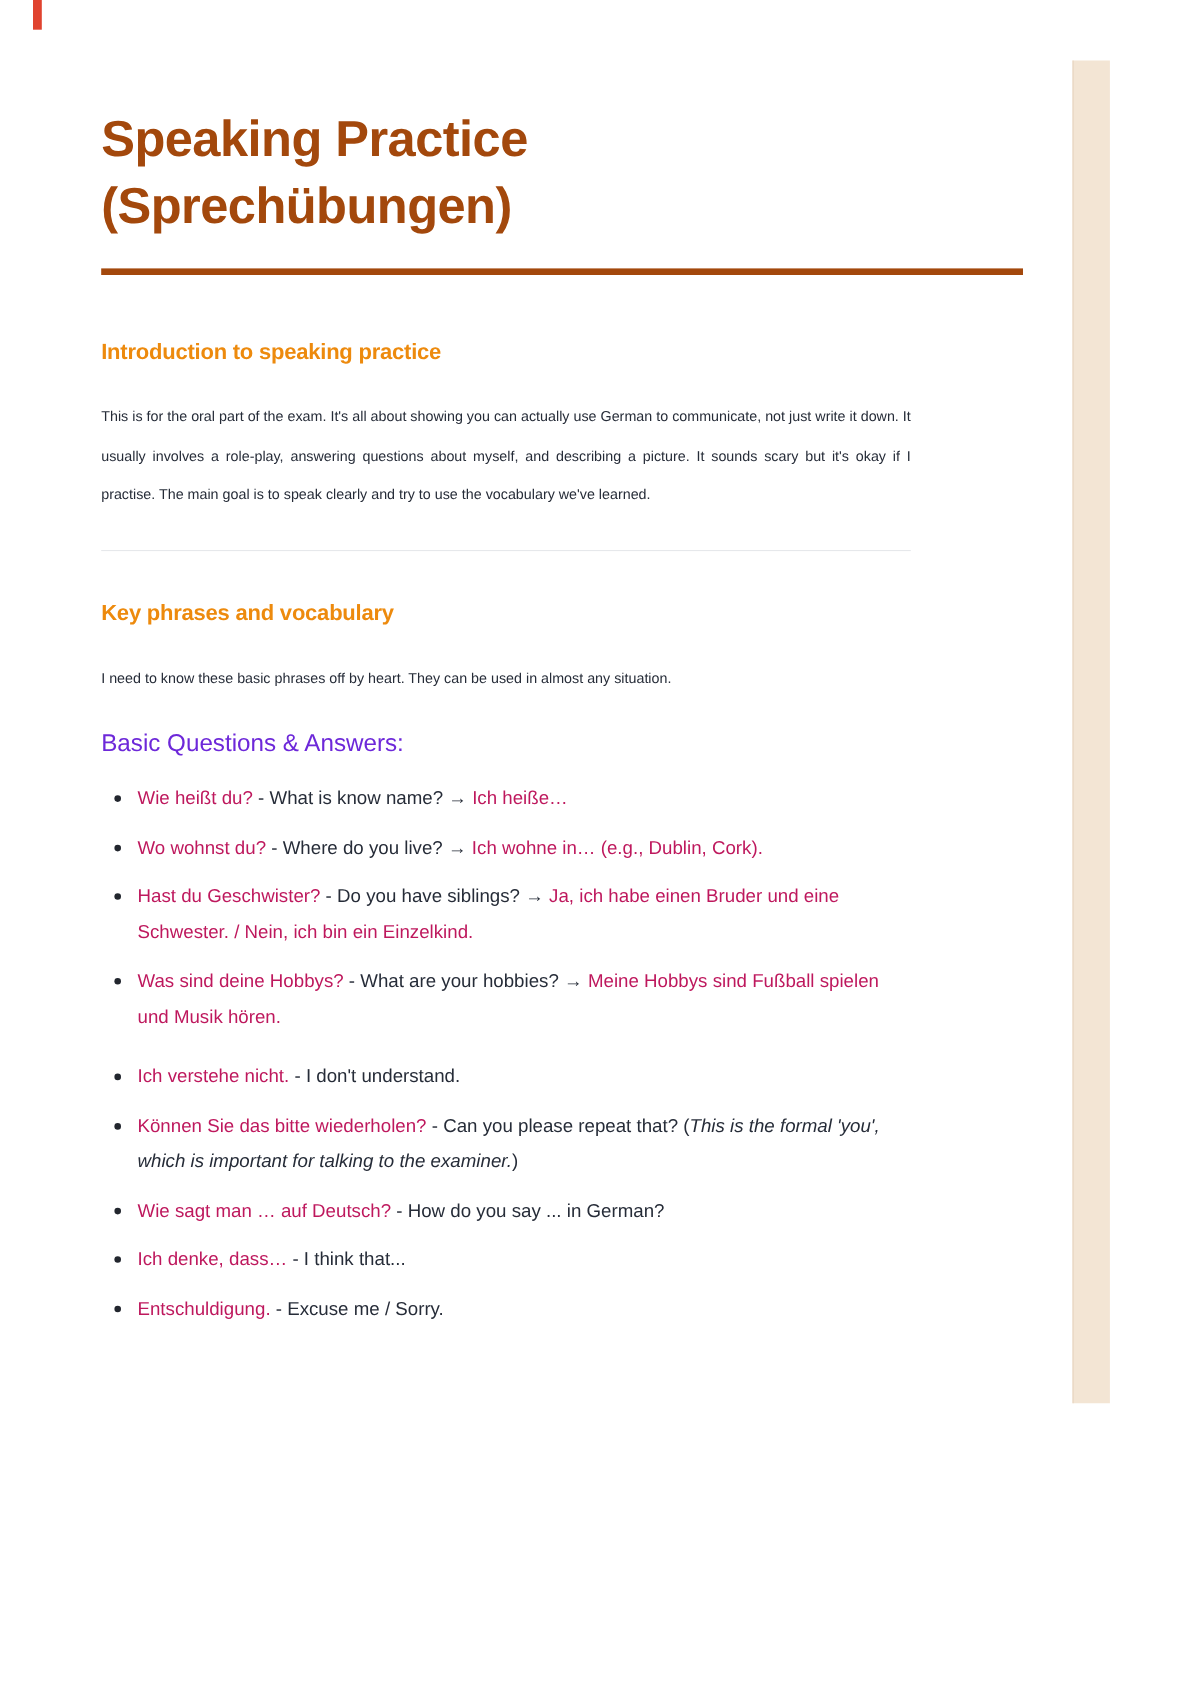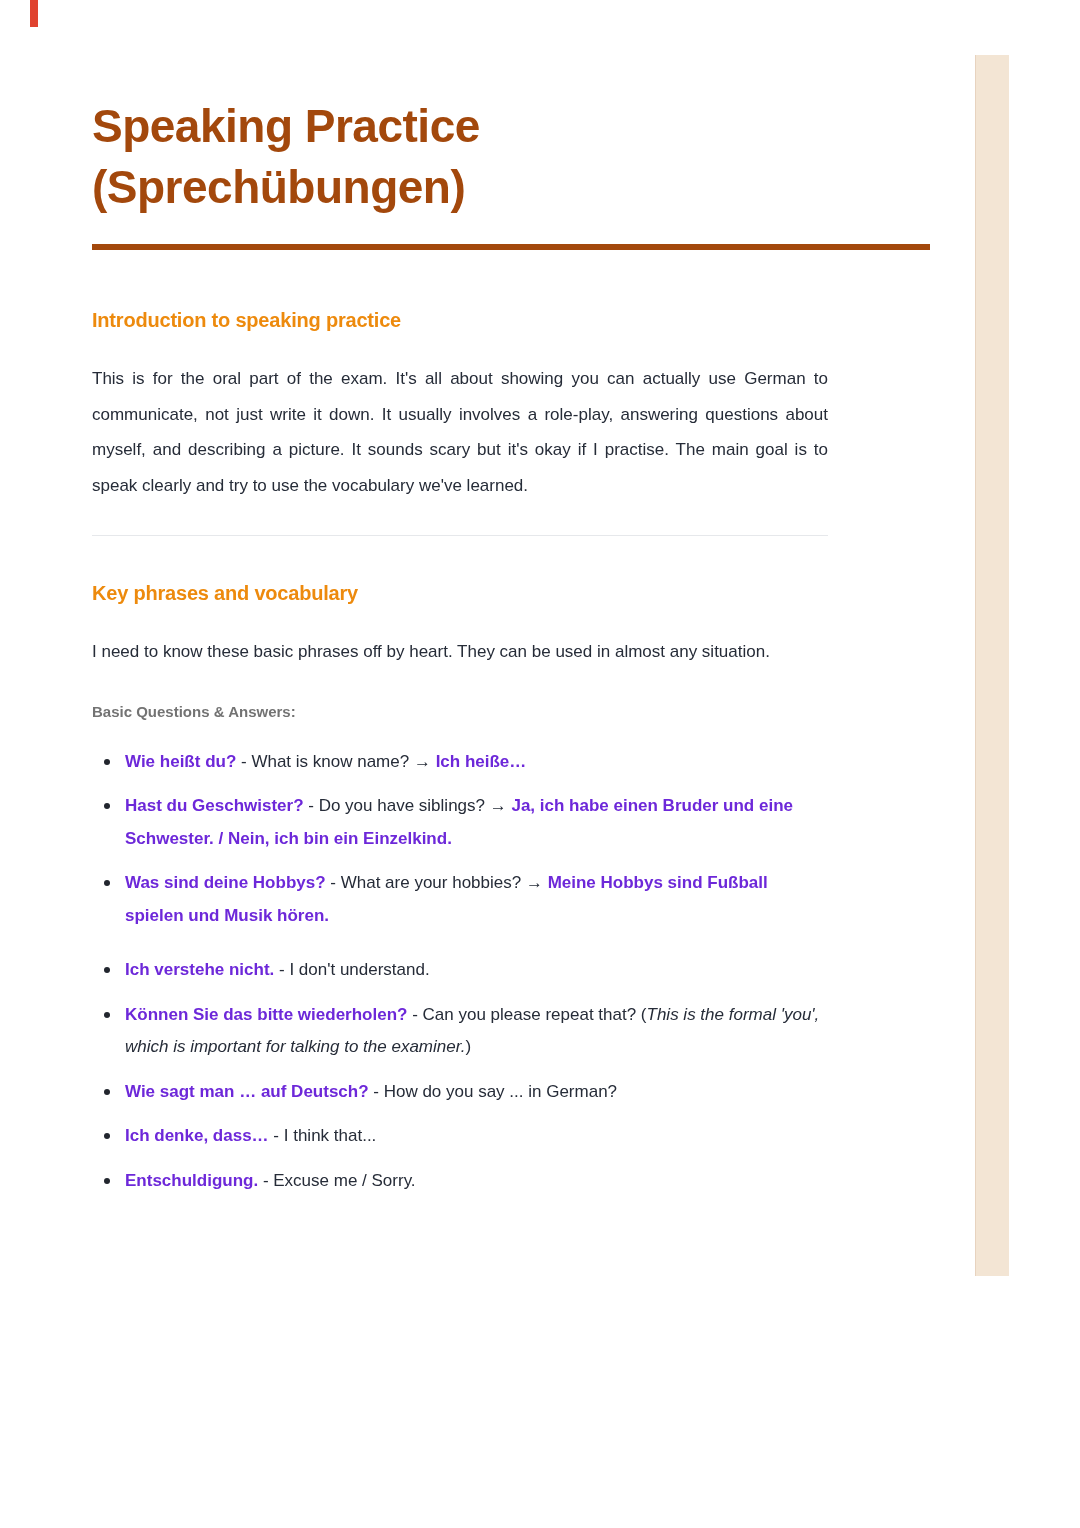--- a/index.html
+++ b/index.html
@@ -66,39 +66,39 @@
     line-height: 30px;
     font-weight: 700;
     color: #ed8a0d;
     letter-spacing: -0.2px;
   }
   h2.intro-heading { margin-top: 55px; }
   h2.key-heading   { margin-top: 42px; }
 
   p.body-text {
     margin: 26px 0 0 0;
-    font-size: 17px;
+    font-size: 13px;
     line-height: 35.5px;
     text-align: justify;
     color: #262c38;
   }
 
   .divider {
     margin: 32px 0 0 0;
     border: none;
     border-top: 1px solid #e6e8eb;
     width: 736px;
   }
 
   h3.sub-heading {
     margin: 30px 0 0 0;
-    font-size: 15px;
+    font-size: 22px;
     line-height: 24px;
-    font-weight: 700;
-    color: #737373;
+    font-weight: 400;
+    color: #6d28d9;
   }
 
   ul.list {
     margin: 22px 0 0 0;
     padding: 0;
     list-style: none;
   }
   ul.list li {
     position: relative;
     padding-left: 33px;
@@ -112,21 +112,21 @@
     position: absolute;
     left: 12px;
     top: 13px;
     width: 6px;
     height: 6px;
     border-radius: 50%;
     background: #22262e;
   }
   ul.list li:last-child { margin-bottom: 0; }
 
-  ul.list strong { font-weight: 700; color: #6d28d9; }
+  ul.list strong { font-weight: 400; color: #be185d; }
   ul.list .it { font-style: italic; }
 
   .footer-credit {
     position: absolute;
     top: 1440px;
     right: 66px;
     font-size: 13px;
     line-height: 16px;
     color: #a0a7b1;
     z-index: 2;
@@ -154,20 +154,21 @@
     <hr class="divider">
 
     <h2 class="section-heading key-heading">Key phrases and vocabulary</h2>
 
     <p class="body-text">I need to know these basic phrases off by heart. They can be used in almost any situation.</p>
 
     <h3 class="sub-heading">Basic Questions &amp; Answers:</h3>
 
     <ul class="list">
       <li><strong>Wie heißt du?</strong><span> - What is know name? → </span><strong>Ich heiße…</strong></li>
+      <li><strong>Wo wohnst du?</strong><span> - Where do you live? → </span><strong>Ich wohne in… (e.g., Dublin, Cork).</strong></li>
       <li><strong>Hast du Geschwister?</strong><span> - Do you have siblings? → </span><strong>Ja, ich habe einen Bruder und eine Schwester. / Nein, ich bin ein Einzelkind.</strong></li>
       <li><strong>Was sind deine Hobbys?</strong><span> - What are your hobbies? → </span><strong>Meine Hobbys sind Fußball spielen und Musik hören.</strong></li>
     </ul>
 
 
     <ul class="list">
       <li><strong>Ich verstehe nicht.</strong><span> - I don't understand.</span></li>
       <li><strong>Können Sie das bitte wiederholen?</strong><span> - Can you please repeat that? (</span><span class="it">This is the formal 'you', which is important for talking to the examiner.</span><span>)</span></li>
       <li><strong>Wie sagt man … auf Deutsch?</strong><span> - How do you say ... in German?</span></li>
       <li><strong>Ich denke, dass…</strong><span> - I think that...</span></li>

